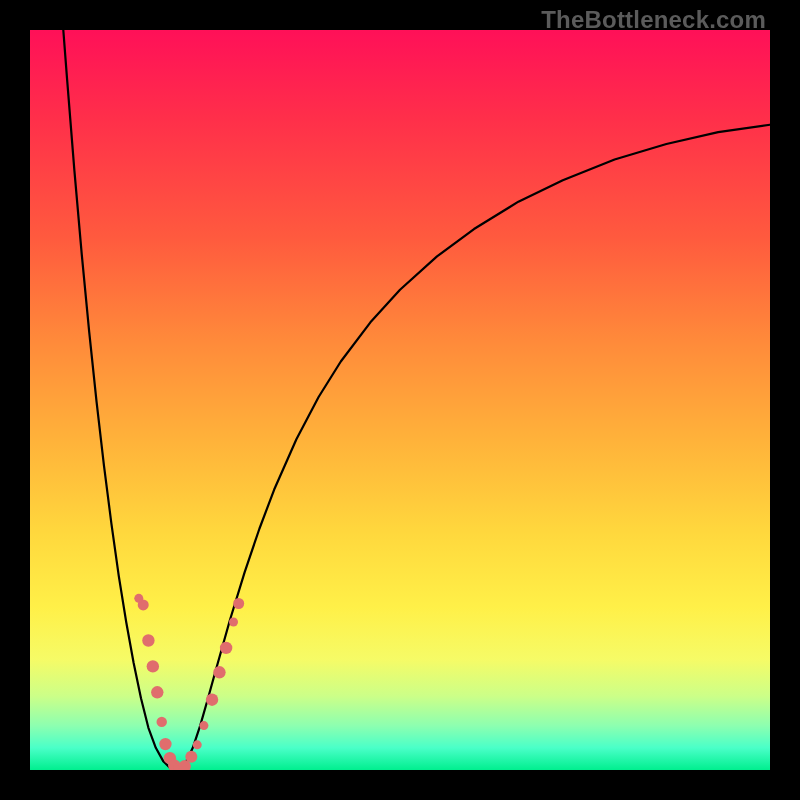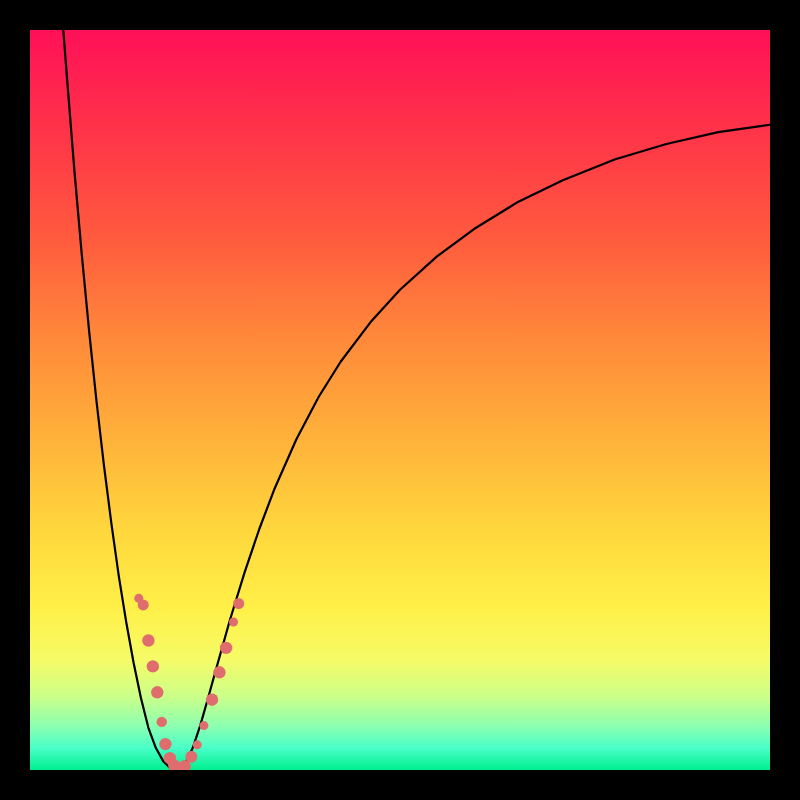--- a/index.html
+++ b/index.html
@@ -93,13 +93,14 @@
           <circle cx="173.90" cy="695.60" r="4.5" fill="#e06d6d" stroke="#b94a4a" stroke-width="0"></circle>
           <circle cx="182.04" cy="669.70" r="6.2" fill="#e06d6d" stroke="#b94a4a" stroke-width="0"></circle>
           <circle cx="189.44" cy="642.32" r="6.2" fill="#e06d6d" stroke="#b94a4a" stroke-width="0"></circle>
           <circle cx="196.10" cy="617.90" r="6.2" fill="#e06d6d" stroke="#b94a4a" stroke-width="0"></circle>
           <circle cx="203.50" cy="592.00" r="4.5" fill="#e06d6d" stroke="#b94a4a" stroke-width="0"></circle>
           <circle cx="208.68" cy="573.50" r="5.5" fill="#e06d6d" stroke="#b94a4a" stroke-width="0"></circle>
         </g>
       </svg>
   </div>
 
+  <div class="watermark">TheBottleneck.com</div>
 </div>
 
 </body></html>

